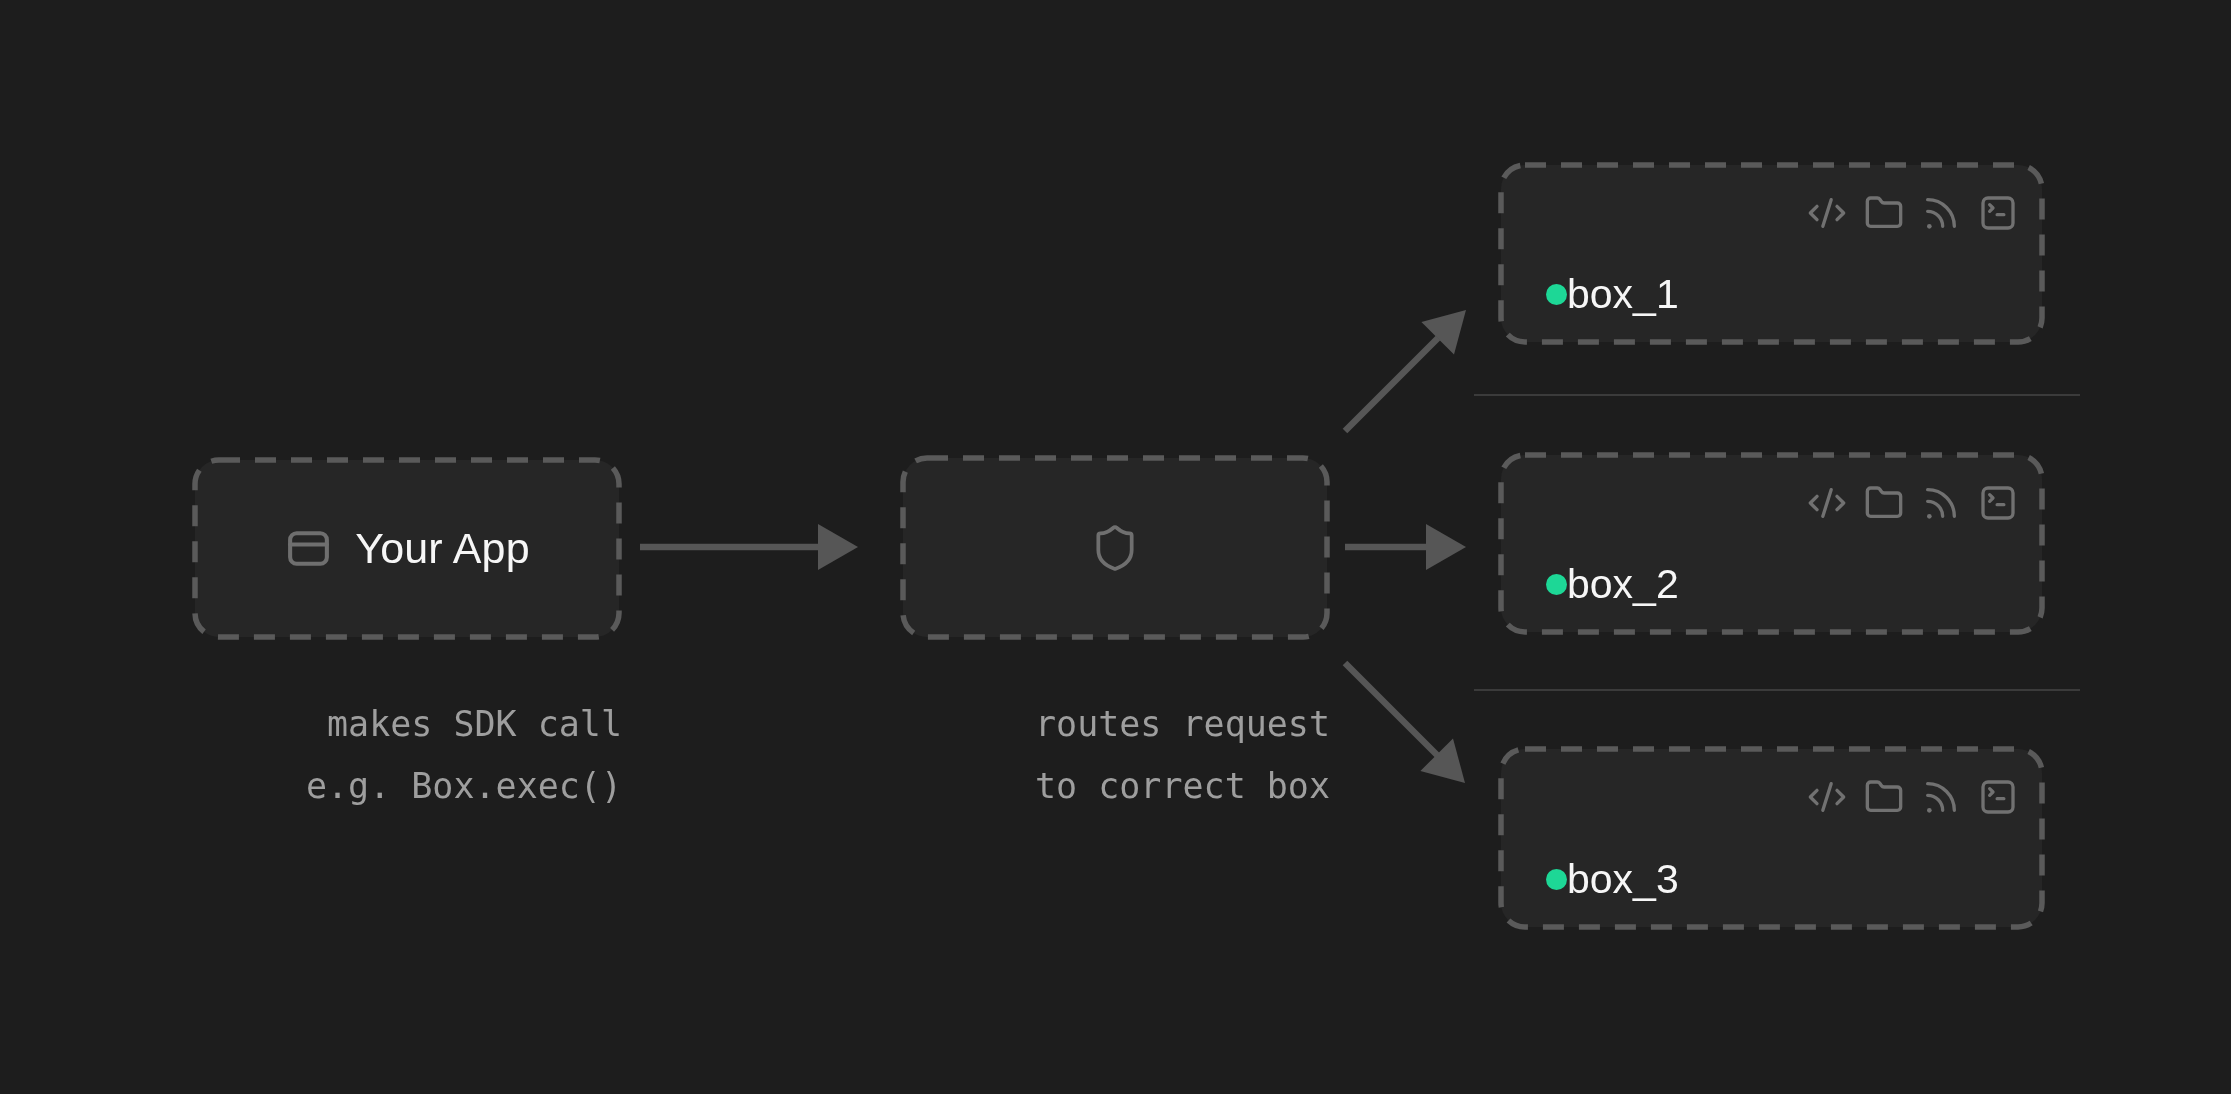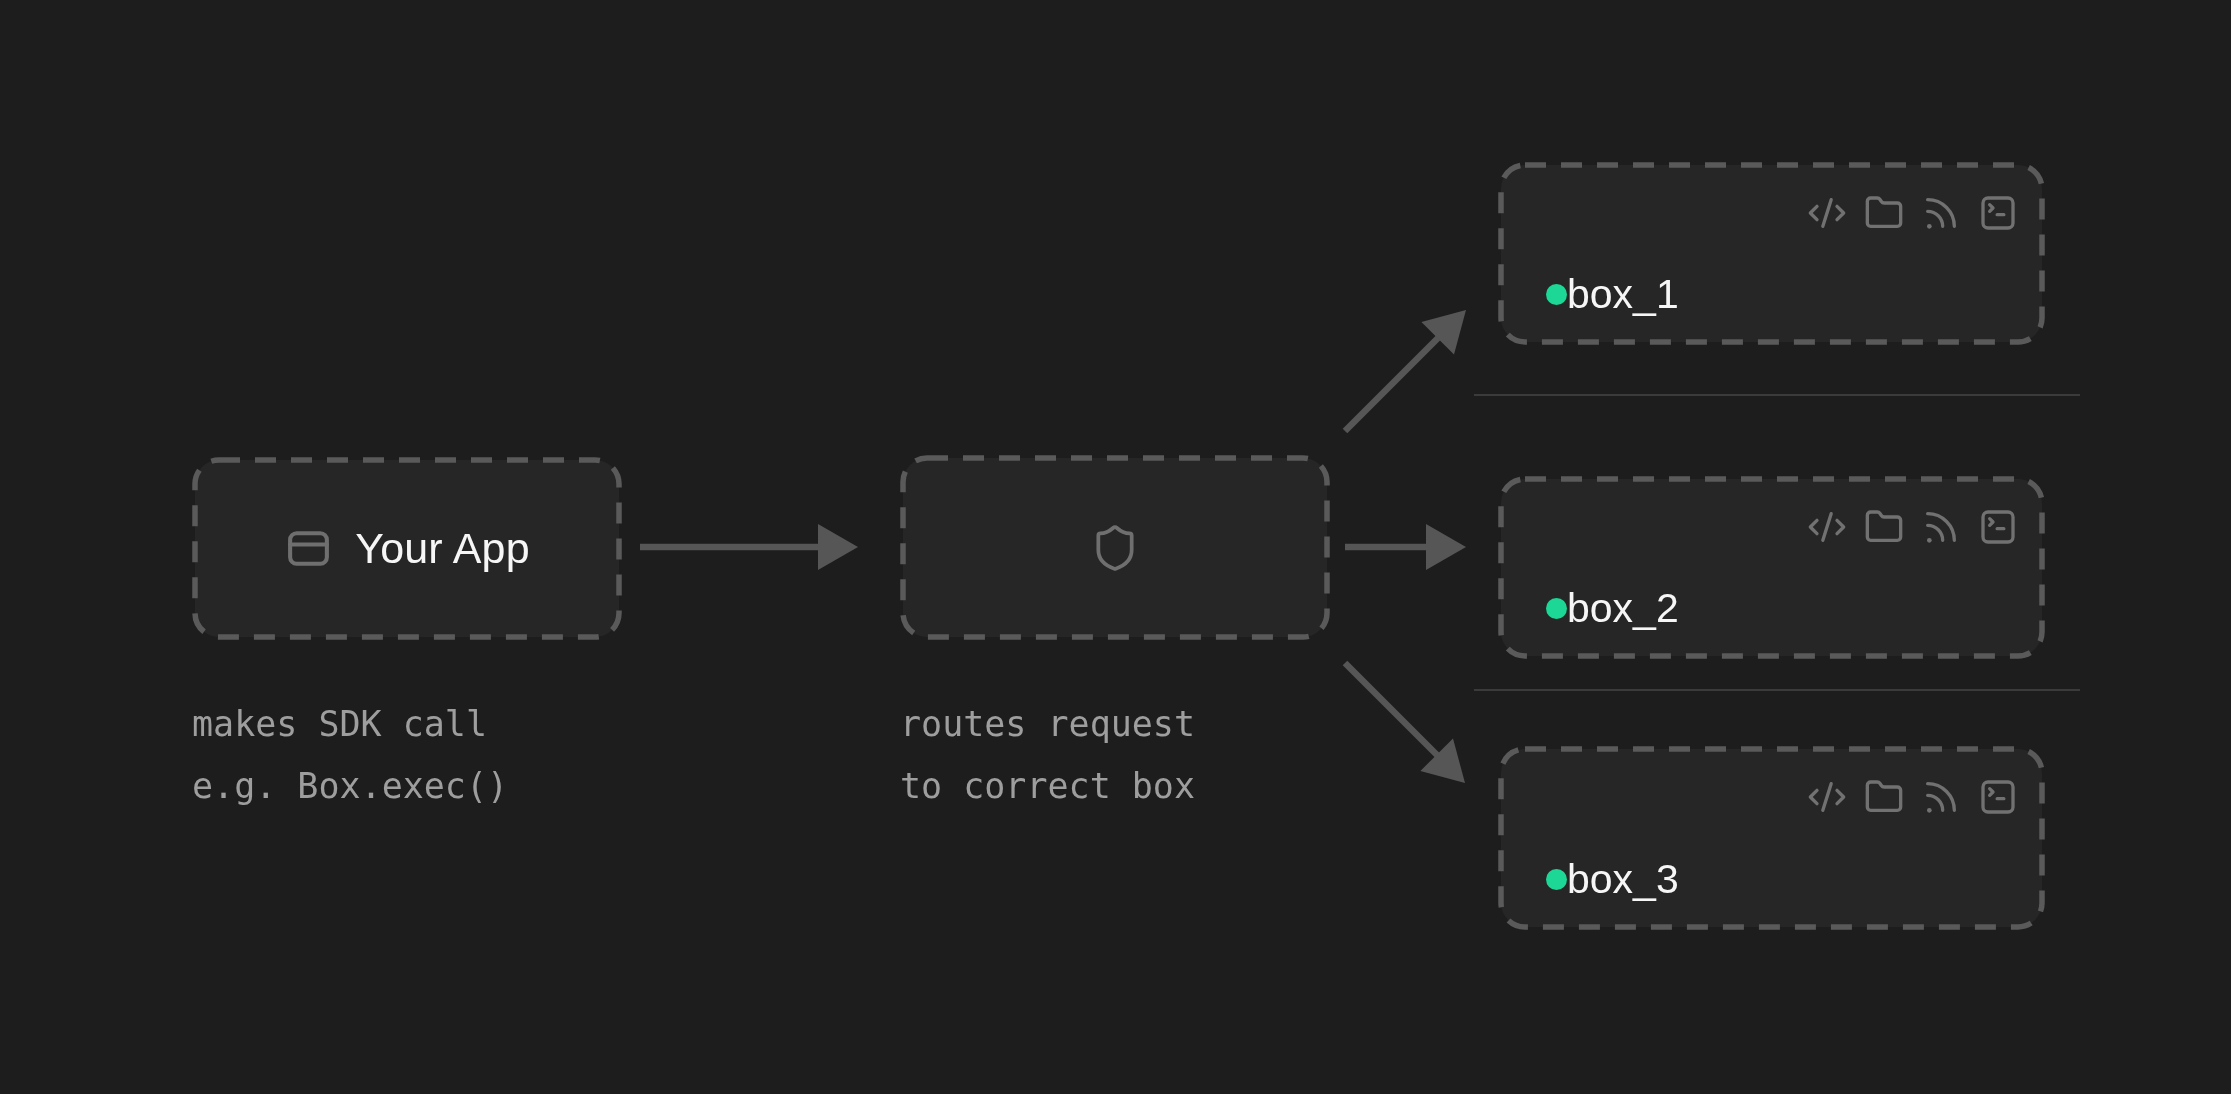--- a/index.html
+++ b/index.html
@@ -18,21 +18,21 @@
     display: flex; align-items: center; justify-content: center;
     gap: 22px; color: #f6f6f6;
   }
   .node-title {
     font-size: 43px; font-weight: 500; letter-spacing: 0.2px; color: #f6f6f6;
     white-space: nowrap;
   }
   .node-icon { color: #6f6f6f; display: flex; }
   .caption {
     position: absolute; width: 430px;
-    text-align: left;
+    text-align: right;
     font-family: "DejaVu Sans Mono", monospace;
     font-size: 35px; line-height: 62px; color: #9e9e9e;
     white-space: nowrap;
   }
   .icons-row {
     position: absolute; top: 31px; right: 27px;
     display: flex; align-items: center; gap: 17px;
     color: #717171;
   }
   .status-row {
@@ -143,21 +143,21 @@
           </svg></span>
     </div>
     <div class="status-row">
       <span class="status-dot" style="background-color: rgb(29, 215, 150);"></span>
       <span class="box-label">box_1</span>
     </div>
   </div>
 
   <div class="separator" style="top:394px;"></div>
 
-  <div class="node" style="left:1498px; top:476px; width:547px; height:183px;text-align:right;">
+  <div class="node" style="left:1498px; top:452px; width:547px; height:183px;text-align:right;">
     <svg class="border-svg" width="547" height="183" viewBox="0 0 547 183">
       <rect x="3" y="3" width="541" height="177" rx="24" fill="#262626" stroke="#5a5a5a" stroke-width="5.5" stroke-dasharray="21 15"></rect>
     </svg>
     <div class="icons-row">
       <span><svg width="40" height="40" viewBox="0 0 24 24" fill="none" stroke="currentColor" stroke-width="2" stroke-linecap="round" stroke-linejoin="round">
             <path d="m18 16 4-4-4-4"></path>
             <path d="m6 8-4 4 4 4"></path>
             <path d="m14.5 4-5 16"></path>
           </svg></span>
       <span><svg width="40" height="40" viewBox="0 0 24 24" fill="none" stroke="currentColor" stroke-width="2" stroke-linecap="round" stroke-linejoin="round">

